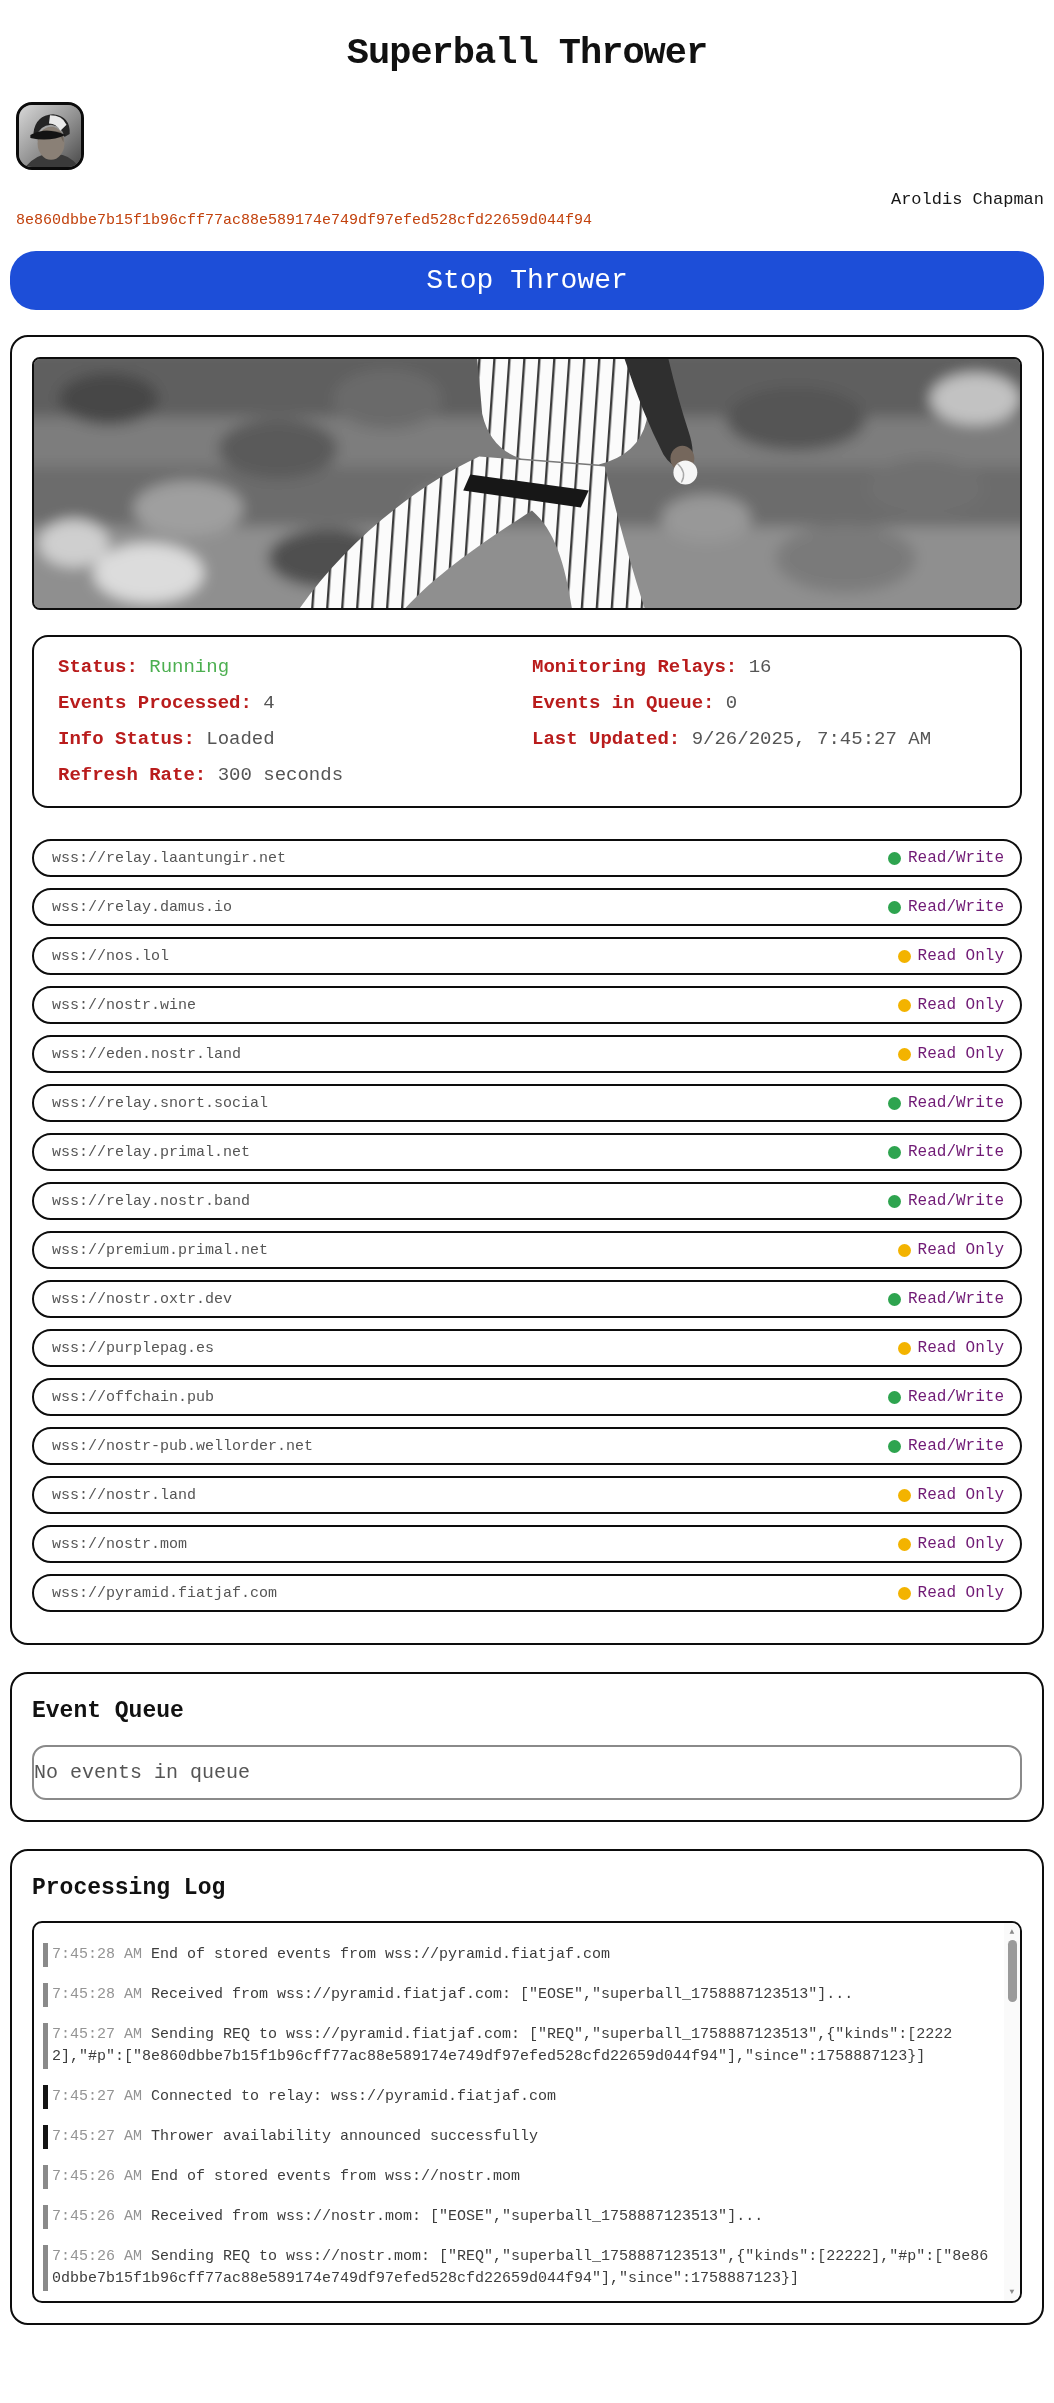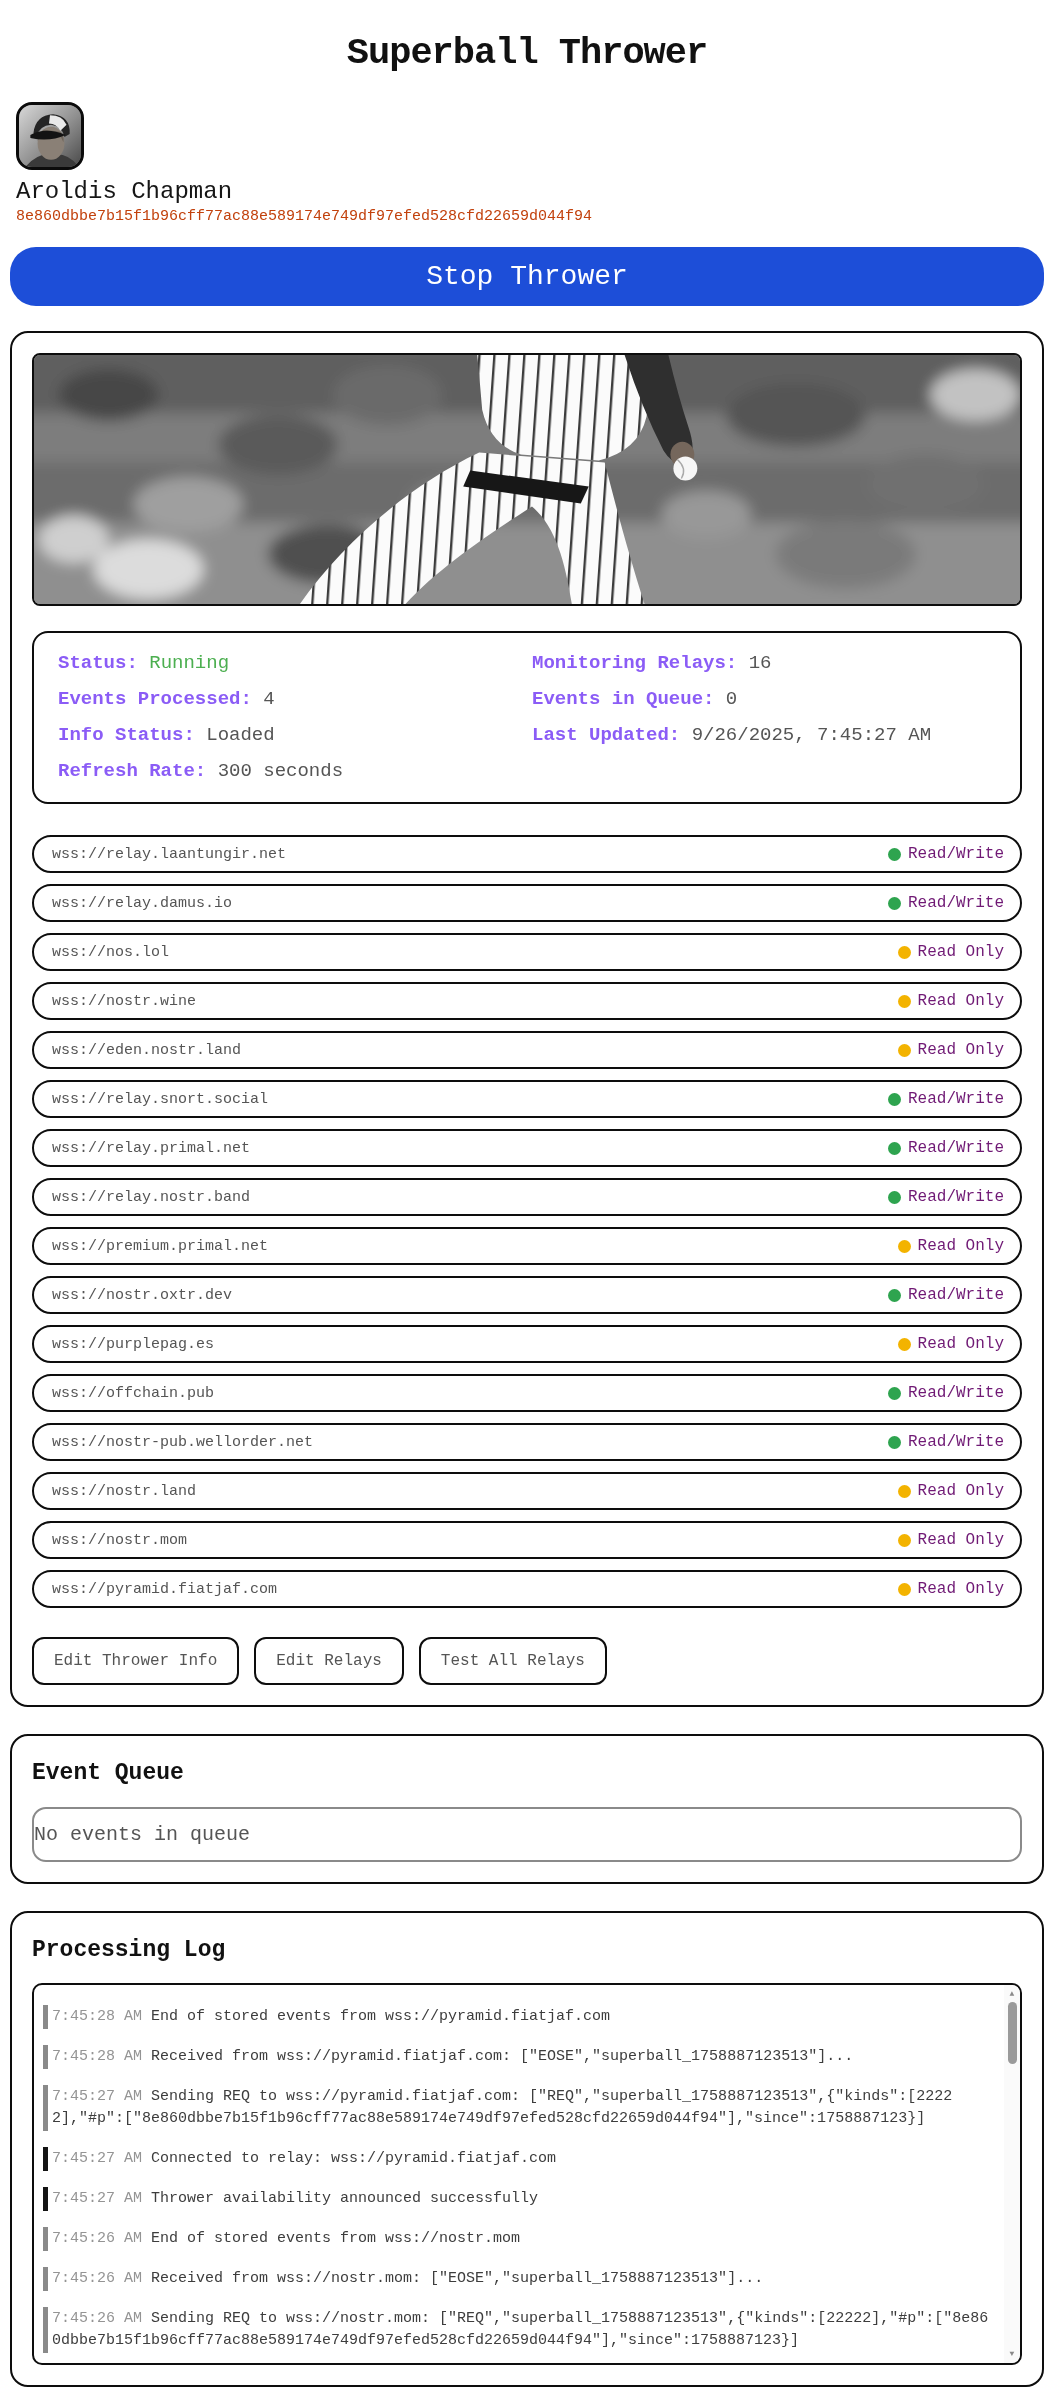--- a/index.html
+++ b/index.html
@@ -14,21 +14,21 @@
   .title {
     text-align:center; font-size:37px; font-weight:700;
     margin:24px 0 28px; letter-spacing:-1px;
   }
   .profile { margin:0 0 0 6px; }
   .avatar {
     width:62px; height:62px; border:3px solid #0b0b0b; border-radius:16px;
     overflow:hidden; display:block; background:#777;
   }
   .avatar svg { display:block; width:100%; height:100%; }
-  .profile-name { font-size:24px; margin-top:8px; color:#161616; }
+  .profile-name { font-size:17px; margin-top:20px; color:#161616;text-align:right; }
   .profile-pubkey { font-size:15px; margin-top:3px; color:#c2410c; }
 
   
   .stop-btn {
     display:block; width:100%; box-sizing:border-box;
     margin:22px 0 25px; padding:14px 0;
     background:#1d4ed8; color:#fff; border:none; border-radius:26px;
     font-family:inherit; font-size:28px; text-align:center; cursor:pointer;
   }
 
@@ -45,21 +45,21 @@
   }
   .hero svg { display:block; width:100%; height:100%; }
 
   
   .status-panel {
     border:2px solid #0d0d0d; border-radius:16px;
     margin-top:25px; padding:17px 24px;
     display:grid; grid-template-columns:1fr 1fr; row-gap:9px; column-gap:10px;
     font-size:19px; line-height:27px;
   }
-  .status-field .lbl { font-weight:700; color:#8b5cf6; }
+  .status-field .lbl { font-weight:700; color:#b91c1c; }
   .status-field .val { color:#555; }
   .status-field .val.green { color:#4caf50; }
 
   
   .relay-list { margin-top:31px; }
   .relay-item {
     border:2px solid #0d0d0d; border-radius:20px; background:#fff;
     padding:8px 16px 8px 18px; margin-bottom:11px;
     display:flex; align-items:center; justify-content:space-between;gap:28px;
   }
@@ -311,25 +311,20 @@
   </div>
         <div class="relay-item">
     <span class="relay-url">wss://pyramid.fiatjaf.com</span>
     <span class="relay-badge">
       <span class="relay-dot" style="background: rgb(243, 179, 0);"></span>
       <span class="relay-access">Read Only</span>
     </span>
   </div>
       </div>
 
-    <div class="actions" id="actions">
-        <button class="action-btn">Edit Thrower Info</button>
-        <button class="action-btn">Edit Relays</button>
-        <button class="action-btn">Test All Relays</button>
-      </div>
   </div>
 
   <div class="card">
     <h2 class="section-title">Event Queue</h2>
     <div class="queue-box">No events in queue</div>
   </div>
 
   <div class="card">
     <h2 class="section-title">Processing Log</h2>
     <div class="log-box">

